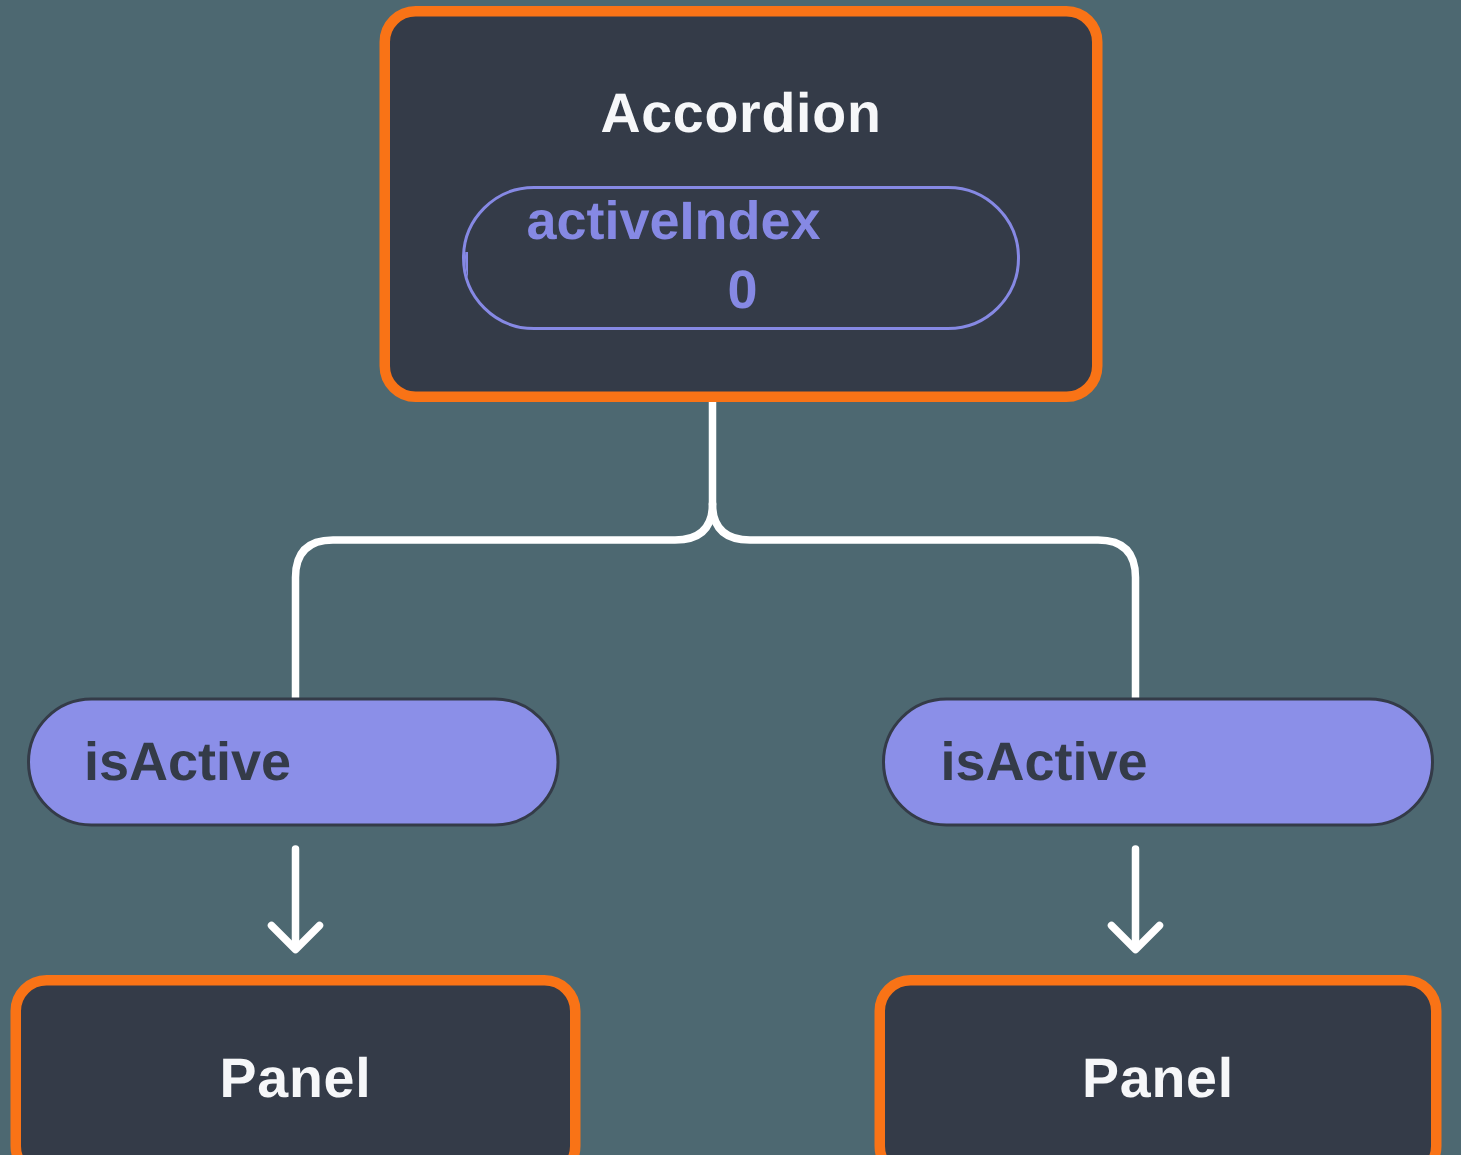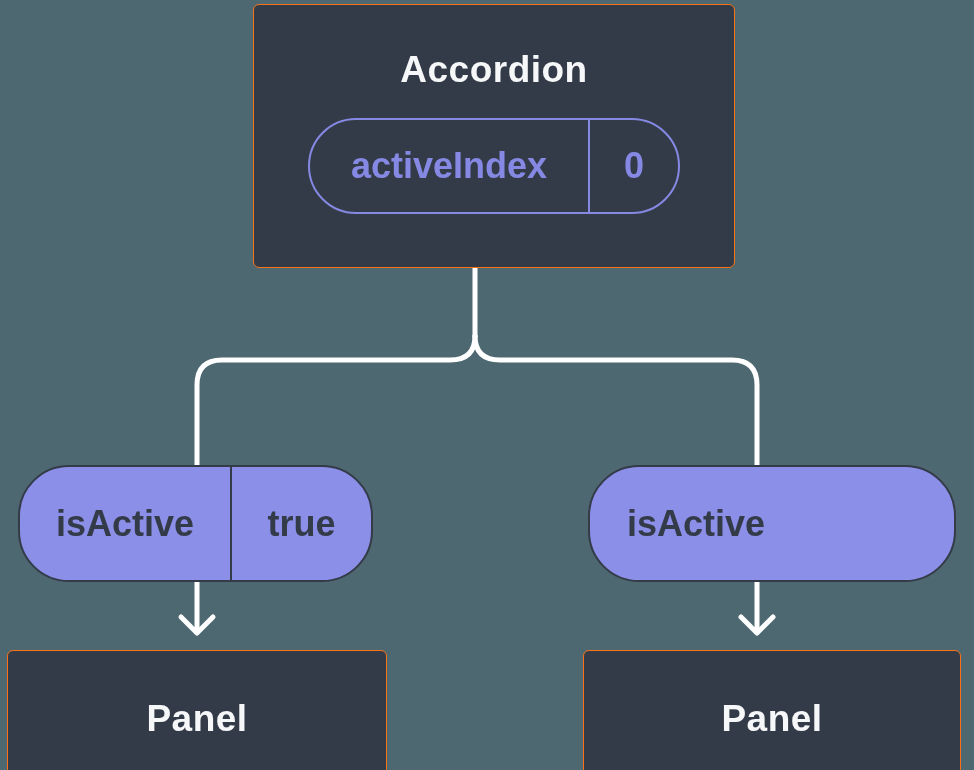--- a/index.html
+++ b/index.html
@@ -25,22 +25,22 @@
     fill: none;
     stroke: #FFFFFF;
     stroke-width: 5;
     stroke-linecap: round;
     stroke-linejoin: round;
   }
   .node {
     position: absolute;
     box-sizing: border-box;
     background: #343B48;
-    border: 1px solid #f97316;
-    border-radius: 6px;
+    border: 7px solid #f97316;
+    border-radius: 24px;
     z-index: 1;
     color: #F6F7F9;
   }
   .root-node {
     left: 253px;
     top: 4px;
     width: 482px;
     height: 264px;
     display: flex;
     flex-direction: column;
@@ -60,39 +60,40 @@
     width: 372px;
     height: 96px;
     border: 2px solid #8689E4;
     border-radius: 48px;
     display: flex;
     align-items: stretch;
     overflow: hidden;
     color: #8689E4;
     font-size: 36px;
     font-weight: 600;
+    flex-direction: column;
   }
   .state-pill .pill-key {
     width: 278px;
     display: flex;
     align-items: center;
     justify-content: center;
   }
   .state-pill .pill-value {
     flex: 1;
     border-left: 2px solid #8689E4;
     display: flex;
     align-items: center;
     justify-content: center;
   }
   .prop-pill {
     position: absolute;
     box-sizing: border-box;
     top: 465px;
-    height: 117px;
+    height: 86px;
     background: #8B8FE8;
     border: 2px solid #343B48;
     border-radius: 51px;
     display: flex;
     align-items: stretch;
     overflow: hidden;
     z-index: 1;
     color: #343B48;
     font-size: 36px;
     font-weight: 600;
@@ -144,21 +145,20 @@
   <div class="node root-node">
     <div class="node-title">Accordion</div>
     <div class="state-pill">
       <div class="pill-key">activeIndex</div>
       <div class="pill-value">0</div>
     </div>
   </div>
 
   <div class="prop-pill prop-pill-left">
     <div class="pill-key">isActive</div>
-    <div class="pill-value">true</div>
   </div>
 
   <div class="prop-pill prop-pill-right">
     <div class="pill-key">isActive</div>
   </div>
 
   <div class="node panel-node panel-node-left">Panel</div>
 
   <div class="node panel-node panel-node-right">Panel</div>
 

